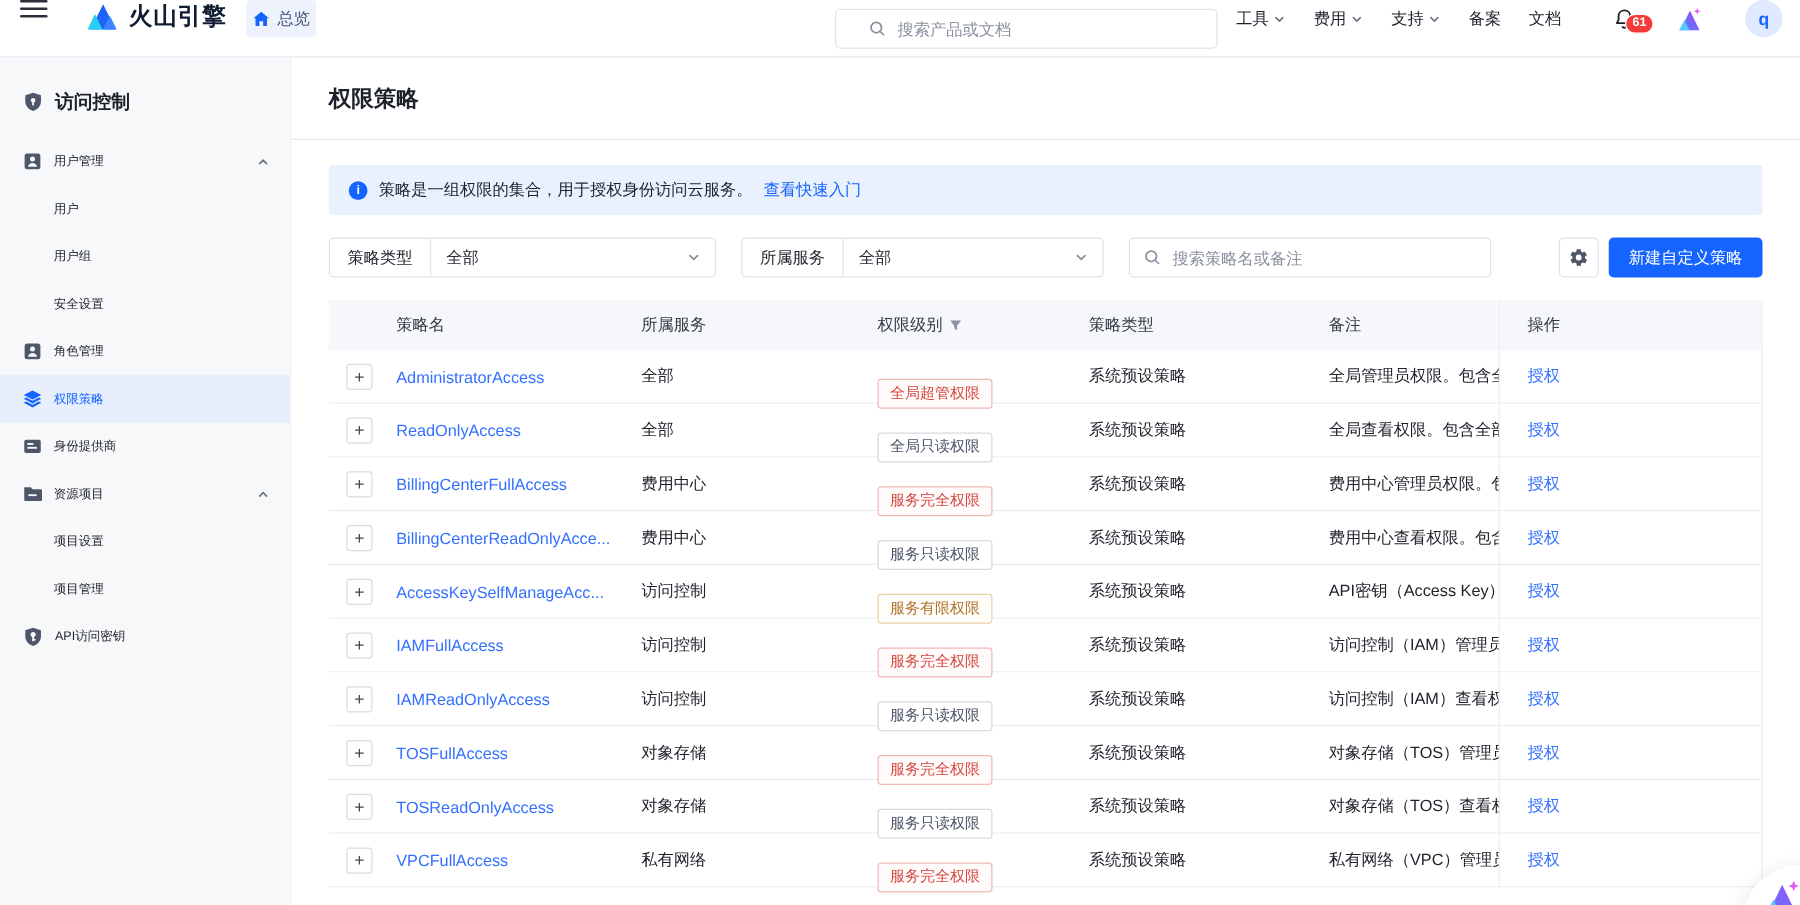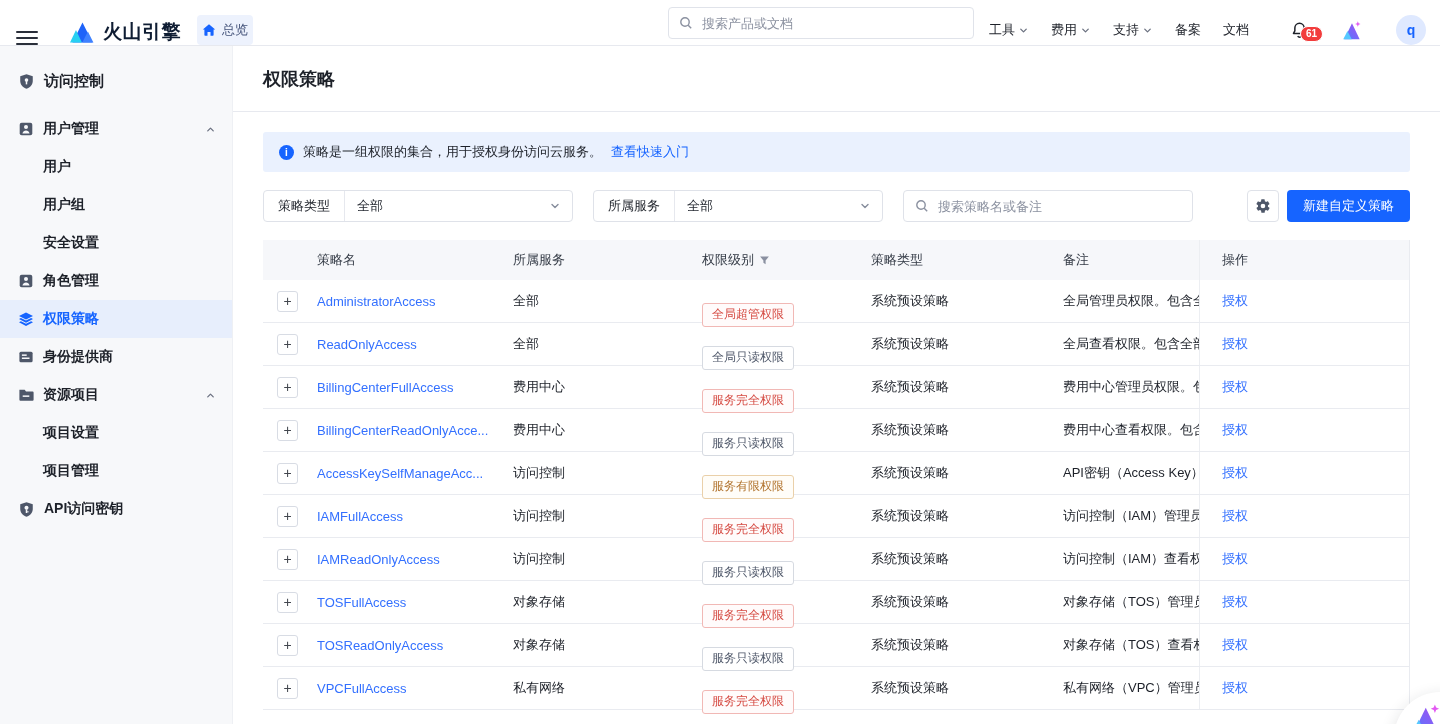--- a/index.html
+++ b/index.html
@@ -3,51 +3,51 @@
 <meta charset="utf-8">
 <style>
   * { box-sizing: border-box; }
   html,body { margin:0; padding:0; }
   body {
     width:1440px; height:724px; overflow:hidden; position:relative;
     font-family:"Liberation Sans","DejaVu Sans",sans-serif;
     color:#1d2129; background:#fff; font-size:13px;
   }
   
-  .navbar { height:46px; display:flex; align-items:flex-end; padding:0 14px 0 8px;
+  .navbar { height:46px; display:flex; align-items:flex-start; padding:0 14px 0 8px;
     border-bottom:1px solid #e7e9ef; background:#fff; position:relative; z-index:5; }
   .hamburger { width:22px; display:flex; flex-direction:column; gap:4px; margin-left:8px; cursor:pointer; }
   .hamburger i { height:2px; background:#2a2f3a; border-radius:1px; }
   .brand { display:flex; align-items:center; gap:7px; margin-left:31px; cursor:pointer; }
   .brand-text { font-size:19px; font-weight:700; color:#0f1d33; letter-spacing:.5px; }
   .overview-pill { display:flex; align-items:center; gap:6px; background:#edf2fd; border-radius:4px;
     padding:6px 5px; margin-left:16px; color:#44537a; font-size:13px; cursor:pointer; }
   .overview-pill .hicon { color:var(--accent,#1664ff); display:flex; }
   .nav-search { position:absolute; left:668px; top:7px; width:306px; height:32px;
     border:1px solid #e0e3ea; border-radius:4px; display:flex; align-items:center;
-    padding:0 10px; gap:7px; color:#8b91a0; background:#fff; }
+    padding:0 26px; gap:7px; color:#8b91a0; background:#fff; }
   .nav-search input { border:none; outline:none; flex:1; font-size:13px; color:#1d2129;
     background:transparent; font-family:inherit; }
   .nav-search input::placeholder { color:#8b91a0; }
   .nav-right { margin-left:auto; display:flex; align-items:center;gap:15px; }
   #nav-menu { display:flex; align-items:center; gap:22px; }
   .nav-item { display:flex; align-items:center; gap:3px; cursor:pointer; color:#1d2129; }
   .nav-item .chev { color:#6b7180; display:flex; }
   .bell-wrap { position:relative; display:flex; cursor:pointer; margin-left:26px; color:#1d2129; }
   .nbadge { position:absolute; top:-8px; left:10px; background:var(--badge-red-bg,#f23c3c); color:#fff;
     font-size:10px; font-weight:700; padding:1px 5px; border-radius:8px; border:1.5px solid #fff; line-height:1.25;margin-top:13px; }
   .nav-ai { display:flex; cursor:pointer; margin-left:16px; }
   .avatar { width:30px; height:30px; border-radius:50%; background:#dfe9ff; color:var(--accent,#1664ff);
     display:flex; align-items:center; justify-content:center; font-size:14px; font-weight:600;
     cursor:pointer; margin-left:18px; }
   
   .shell { display:flex; height:678px; }
   .sidebar { width:233px; background:#f7f8fa; border-right:1px solid #eef0f4; padding-top:14px; flex-shrink:0; }
   .side-item { display:flex; align-items:center; height:38px; padding:0 16px 0 18px;
-    font-size:14px; cursor:pointer; color:#1d2129;font-weight:bold; }
+    font-size:10px; cursor:pointer; color:#1d2129; }
   .side-item.header { height:42px; margin-bottom:8px; font-weight:700; font-size:15px; }
   .side-item .sicon { display:flex; margin-right:9px; color:#4e5769; }
   .side-item .sicon-ph { width:25px; flex-shrink:0; }
   .side-item .slabel { flex:1; }
   .side-item .schev { color:#6b7180; display:flex; }
   .side-item.selected { background:#e7eefc; color:var(--accent,#1664ff); }
   .side-item.selected .sicon { color:var(--accent,#1664ff); }
   
   .main { flex:1; display:flex; flex-direction:column; background:#fff; min-width:0; }
   .page-header { height:66px; display:flex; align-items:center; padding:0 30px;

